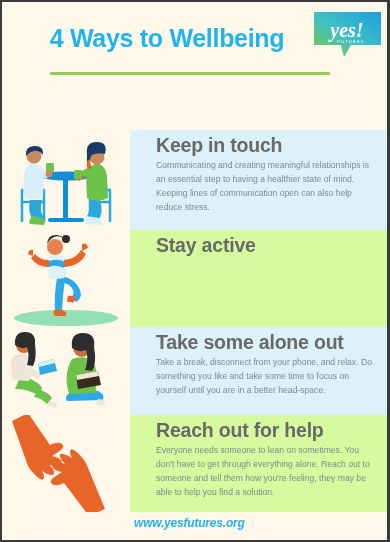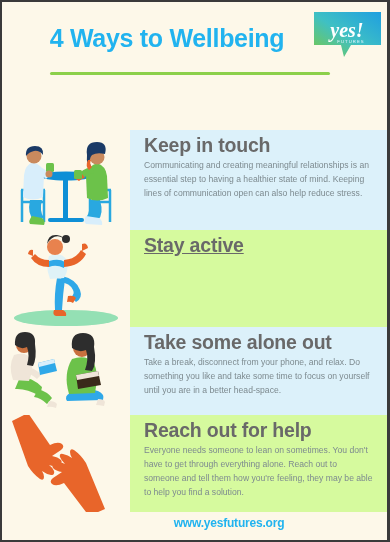--- a/index.html
+++ b/index.html
@@ -49,47 +49,48 @@
 
   
   .section { position:absolute; left:0; width:385px; }
   .sec-art {
     position:absolute; left:0; top:0;
     width:128px; height:100%;
   }
   .sec-art svg { display:block; width:100%; height:100%; }
   .sec-panel {
     position:absolute; left:128px; top:0; right:0; bottom:0;
-    padding:4px 14px 4px 14px;
+    padding:4px 14px 4px 26px;
   }
   .sec-h {
     font-size:19.5px; font-weight:bold; color:#696969;
     letter-spacing:-0.2px; line-height:1.15;
     margin-bottom:3px;
   }
   .sec-b {
     font-size:8.6px; line-height:1.62; color:#7d8a8f;
   }
 
   .s1 { top:128px; height:100px; }
   .s1 .sec-panel { background:#dcf1fa; }
   .s2 { top:228px; height:97px; }
   .s2 .sec-panel { background:#d6fa9e; }
-  .s2 .sec-h { margin-bottom:8px;text-decoration:underline; }
+  .s2 .sec-h { margin-bottom:8px; }
   .s3 { top:325px; height:88px; }
   .s3 .sec-panel { background:#dcf1fa; }
   .s4 { top:413px; height:97px; }
   .s4 .sec-panel { background:#d6fa9e; }
 
   
   .footer {
-    position:absolute; bottom:10px; left:112px; width:230px;
-    text-align:center;
+    position:absolute; bottom:10px; left:132px; width:230px;
+    text-align:left;
     font-size:12px; font-weight:bold; color:#21b3ef;
     letter-spacing:-0.2px;
+    font-style:italic;
   }
 </style>
 </head>
 <body>
 
 <div class="poster">
 
   <div class="logo">
     <svg viewBox="0 0 72 48" xmlns="http://www.w3.org/2000/svg">
       <defs>

